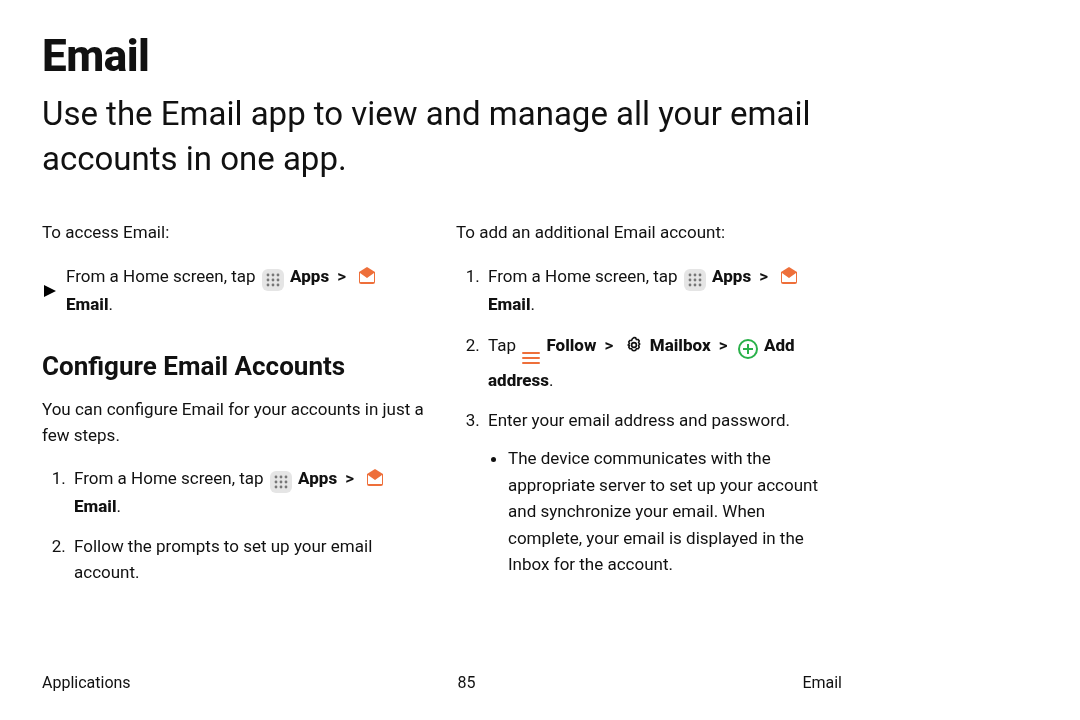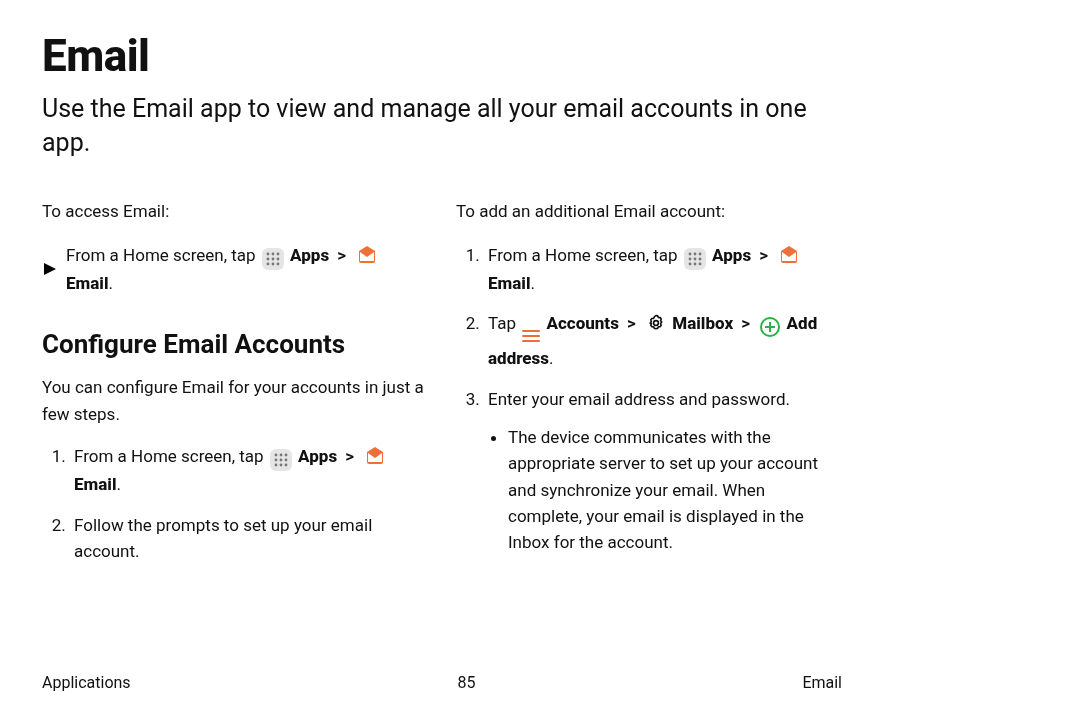--- a/index.html
+++ b/index.html
@@ -6,21 +6,21 @@
     --text:#111;
     --accent:#ee6f3a;
     --green:#2ab14a;
     --light:#f0f0f0;
   }
   *{box-sizing:border-box}
   html,body{margin:0;padding:0;background:#fff;color:var(--text);
     font-family:"Segoe UI",-apple-system,Roboto,Arial,sans-serif}
   .page{width:884px;height:720px;position:relative;padding:30px 42px 0}
   h1{font-size:44px;letter-spacing:-0.5px;margin:0 0 10px;font-weight:800}
-  .lead{font-size:25px;margin:0 0 38px;line-height:1.35;font-weight:400}
+  .lead{font-size:33px;margin:0 0 38px;line-height:1.35;font-weight:400}
   .cols{display:flex;gap:28px}
   .col{flex:1;font-size:17px;line-height:1.55}
   .label-line{margin:0 0 18px}
   .tri-row{display:flex;align-items:center;gap:10px;padding-left:2px;margin-bottom:28px}
   .tri{width:0;height:0;border-top:6px solid transparent;border-bottom:6px solid transparent;
        border-left:12px solid #000;display:inline-block}
   h2{font-size:26px;font-weight:700;margin:0 0 10px}
   .body-line{margin:0 0 16px}
   ol{margin:0;padding-left:28px}
   ol>li{padding-left:4px;margin-bottom:14px}
@@ -156,21 +156,21 @@
           <b>Email</b><span>.</span>
         </li>
 
         <li>
           <span>Tap</span>
           <span class="hamburger-icon">
             <span></span>
               <span></span>
               <span></span>
           </span>
-          <b>Accounts</b>
+          <b>Follow</b>
           <span class="chev">&gt;</span>
           <span class="gear-icon">
             <svg viewBox="0 0 20 20">
                 <path fill="none" stroke="#111" stroke-width="1.6" d="M10 2.5l1.6.3.8 1.7 1.8.1 1 1.4-.6 1.7 1.1 1.4-1.1 1.4.6 1.7-1 1.4-1.8.1-.8 1.7-1.6.3-1.6-.3-.8-1.7-1.8-.1-1-1.4.6-1.7L4.3 10l1.1-1.4-.6-1.7 1-1.4 1.8-.1.8-1.7L10 2.5z"></path>
                 <circle cx="10" cy="10" r="2.4" fill="none" stroke="#111" stroke-width="1.6"></circle>
               </svg>
           </span>
           <b>Mailbox</b>
           <span class="chev">&gt;</span>
           <span class="plus-icon">

